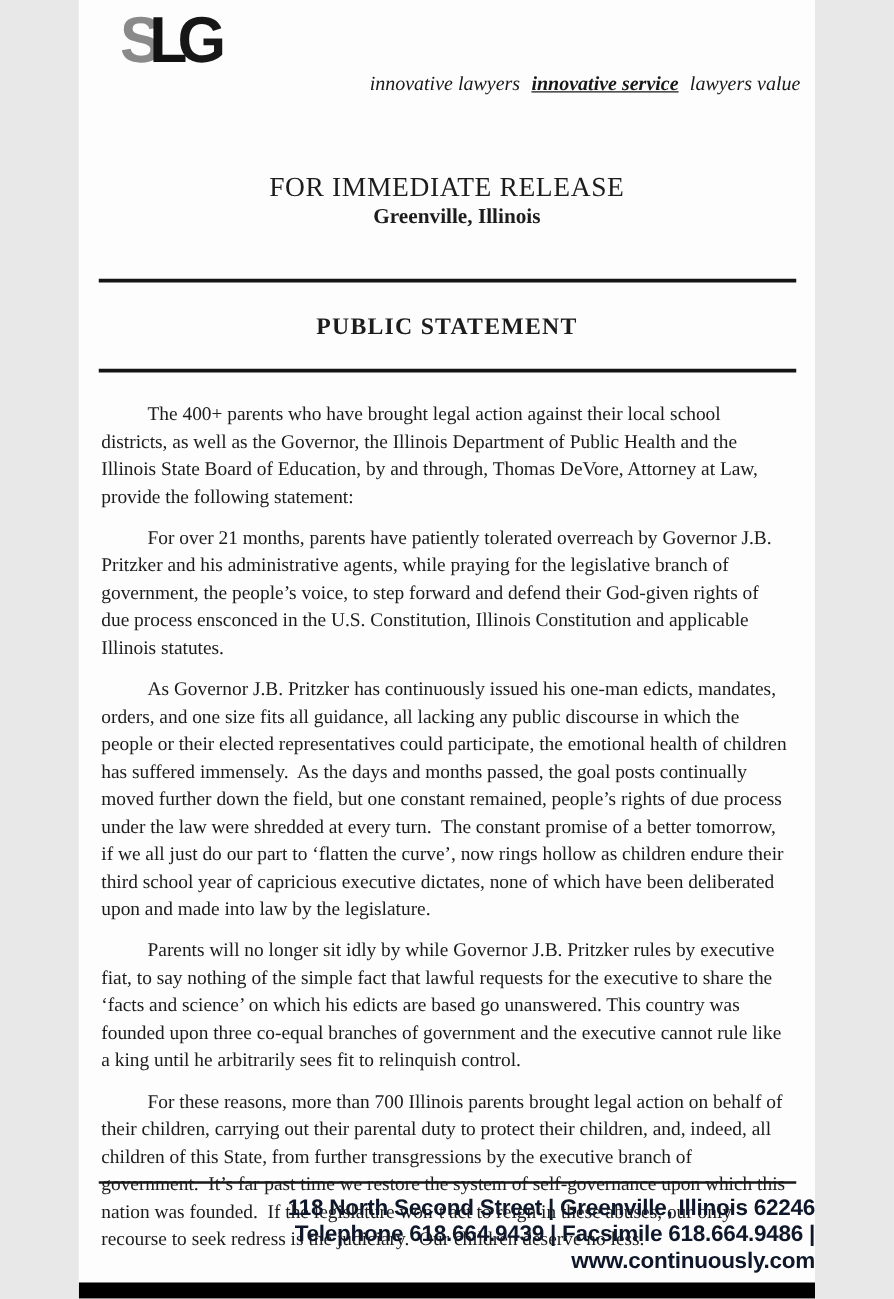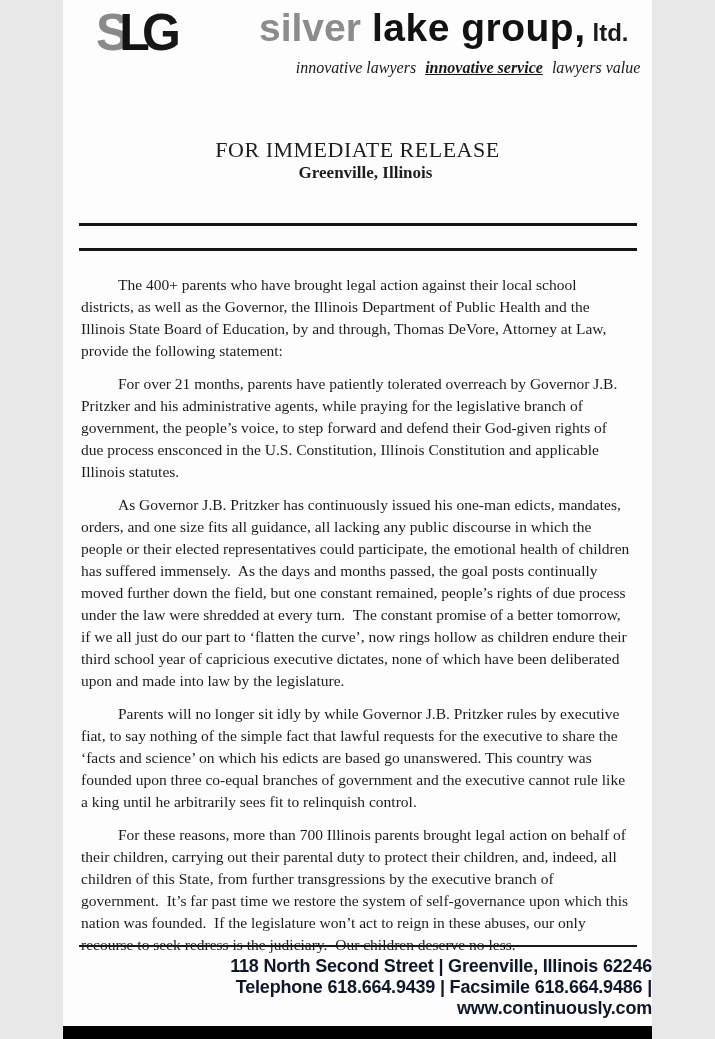--- a/index.html
+++ b/index.html
@@ -148,34 +148,32 @@
 </style>
 </head>
 <body>
 
 <div class="page">
 
   <div class="masthead">
     <div class="logo-mark">
       <span class="letter logo-s">S</span><span class="letter logo-l">L</span><span class="letter logo-g">G</span>
     </div>
-    <div class="firm-name">
-      <span class="firm-silver">silver</span><span class="firm-rest">lake group,</span><span class="firm-ltd">ltd.</span>
-    </div>
     <div class="tagline">
       <span class="tag-left">innovative lawyers</span><span class="tag-mid">innovative service</span><span class="tag-right">lawyers value</span>
     </div>
   </div>
 
   <div class="release-block">
     <div class="release-title">FOR IMMEDIATE RELEASE</div>
     <div class="release-sub">Greenville, Illinois</div>
   </div>
 
   <div class="rule rule-top"></div>
+  <div class="statement-title">PUBLIC STATEMENT</div>
   <div class="rule rule-bottom"></div>
 
   <div class="body-text">
     <p>The 400+ parents who have brought legal action against their local school districts, as well as the Governor, the Illinois Department of Public Health and the Illinois State Board of Education, by and through, Thomas DeVore, Attorney at Law, provide the following statement:</p>
     <p>For over 21 months, parents have patiently tolerated overreach by Governor J.B. Pritzker and his administrative agents, while praying for the legislative branch of government, the people’s voice, to step forward and defend their God-given rights of due process ensconced in the U.S. Constitution, Illinois Constitution and applicable Illinois statutes.</p>
     <p>As Governor J.B. Pritzker has continuously issued his one-man edicts, mandates, orders, and one size fits all guidance, all lacking any public discourse in which the people or their elected representatives could participate, the emotional health of children has suffered immensely.  As the days and months passed, the goal posts continually moved further down the field, but one constant remained, people’s rights of due process under the law were shredded at every turn.  The constant promise of a better tomorrow, if we all just do our part to ‘flatten the curve’, now rings hollow as children endure their third school year of capricious executive dictates, none of which have been deliberated upon and made into law by the legislature.</p>
     <p>Parents will no longer sit idly by while Governor J.B. Pritzker rules by executive fiat, to say nothing of the simple fact that lawful requests for the executive to share the ‘facts and science’ on which his edicts are based go unanswered. This country was founded upon three co-equal branches of government and the executive cannot rule like a king until he arbitrarily sees fit to relinquish control.</p>
     <p>For these reasons, more than 700 Illinois parents brought legal action on behalf of their children, carrying out their parental duty to protect their children, and, indeed, all children of this State, from further transgressions by the executive branch of government.  It’s far past time we restore the system of self-governance upon which this nation was founded.  If the legislature won’t act to reign in these abuses, our only recourse to seek redress is the judiciary.  Our children deserve no less.</p>
   </div>
 

